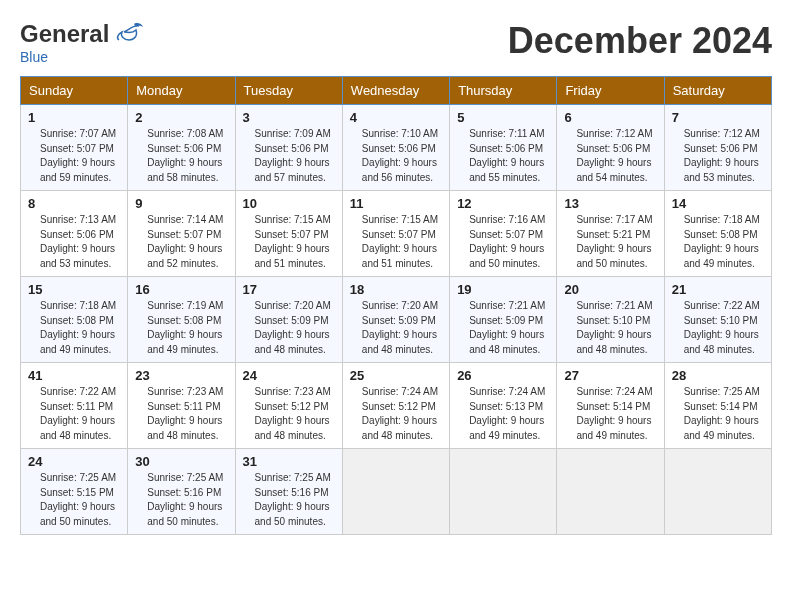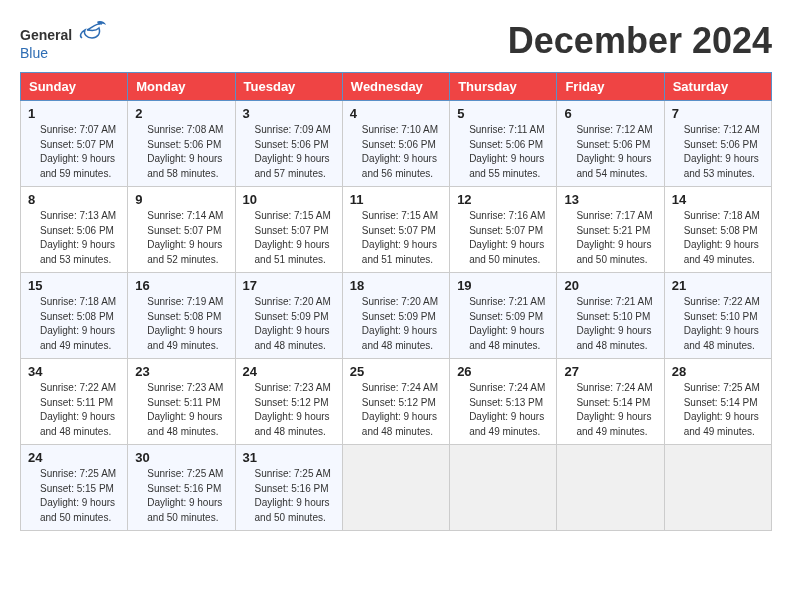--- a/index.html
+++ b/index.html
@@ -15,21 +15,21 @@
       justify-content: space-between;
       align-items: flex-start;
       margin-bottom: 10px;
     }
     .logo {
       display: flex;
       flex-direction: column;
       align-items: flex-start;
     }
     .logo-general {
-      font-size: 14px;
+      font-size: 24px;
       font-weight: bold;
       color: #333;
     }
     .logo-blue {
       font-size: 14px;
       font-weight: normal;
       color: #2e6db4;
     }
     .logo-bird {
       width: 30px;
@@ -51,26 +51,26 @@
     .location-title {
       font-size: 16px;
       color: #555;
     }
     .calendar {
       width: 100%;
       border-collapse: collapse;
       font-size: 11px;
     }
     .calendar th {
-      background: #ef4444;
+      background: #a16207;
       color: #fff;
       text-align: left;
       padding: 6px 8px;
       font-size: 13px;
-      font-weight: bold;
+      font-weight: normal;
       border: 1px solid #5a90c8;
     }
     .calendar td {
       border: 1px solid #ccc;
       padding: 5px 7px;
       vertical-align: top;
       background: #fff;
       width: 107px;
       min-height: 80px;
     }
@@ -260,21 +260,21 @@
         </td>
         <td>
           <span class="day-num">21</span>
           <div class="day-info" style="white-space: pre-line;">Sunrise: 7:22 AM
 Sunset: 5:10 PM
 Daylight: 9 hours and 48 minutes.</div>
         </td>
       </tr>
       <tr>
         <td>
-          <span class="day-num">34</span>
+          <span class="day-num">41</span>
           <div class="day-info" style="white-space: pre-line;">Sunrise: 7:22 AM
 Sunset: 5:11 PM
 Daylight: 9 hours and 48 minutes.</div>
         </td>
         <td>
           <span class="day-num">23</span>
           <div class="day-info" style="white-space: pre-line;">Sunrise: 7:23 AM
 Sunset: 5:11 PM
 Daylight: 9 hours and 48 minutes.</div>
         </td>

